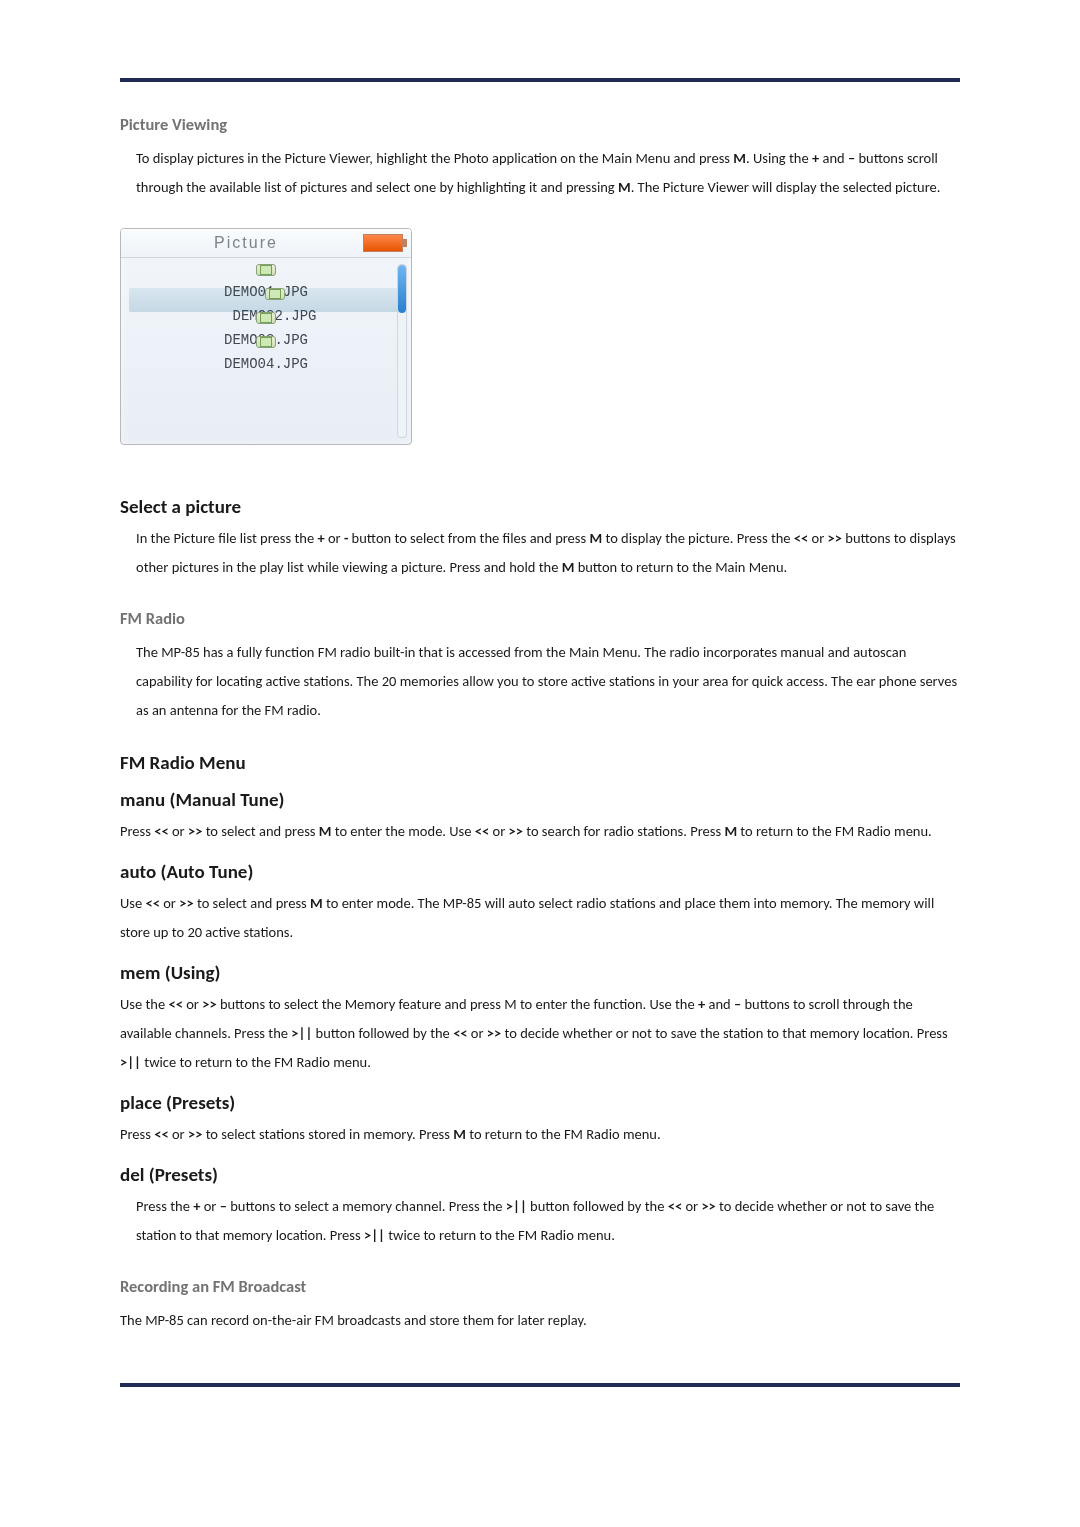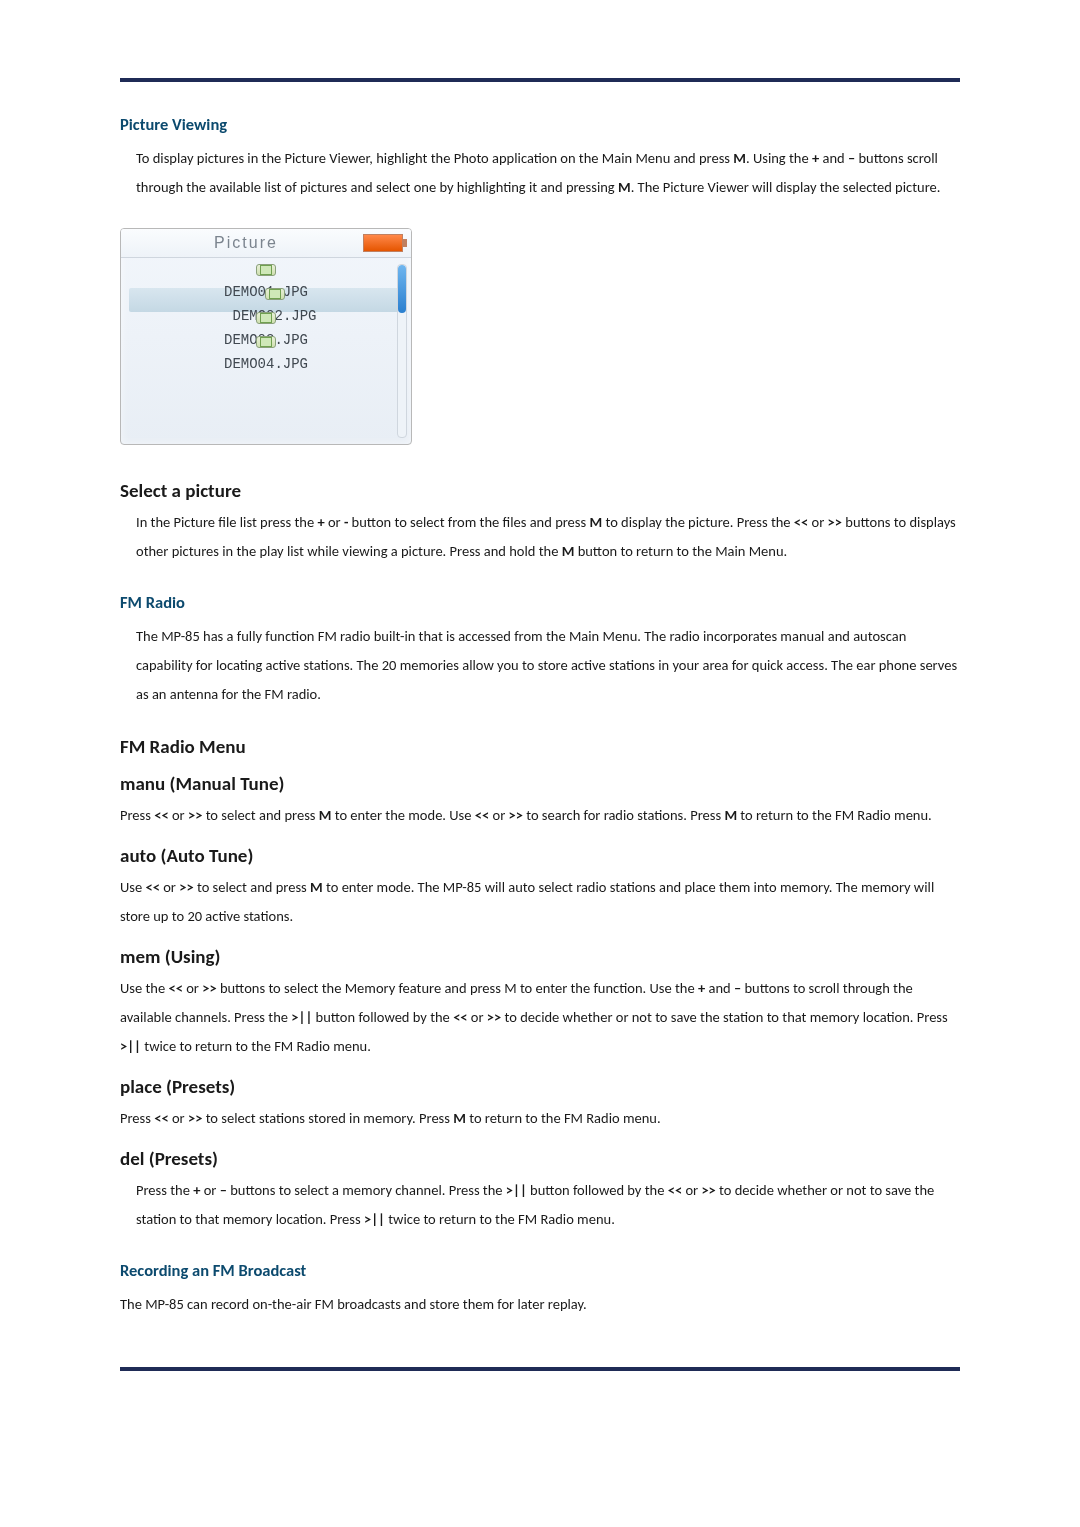--- a/index.html
+++ b/index.html
@@ -19,42 +19,42 @@
   .rule {
     height: 4px;
     background: #1f2b56;
     margin-bottom: 32px;
   }
   .rule.bottom {
     margin-top: 48px;
     margin-bottom: 0;
   }
   .h-section {
-    color: #0c4a6e;
+    color: #737373;
     font-weight: bold;
     font-size: 16.5px;
     margin: 0 0 10px;
   }
   .h-sub {
     font-weight: bold;
     font-size: 19px;
     margin: 14px 0 6px;
   }
   p {
     margin: 0 0 6px;
     line-height: 2.0;
   }
   p.last {
     margin-bottom: 26px;
     margin-left: 16px;
   }
   .bold { font-weight: bold; }
   .figure {
     width: 290px;
-    margin: 12px 0 34px 0;
+    margin: 12px 0 50px 0;
     border: 1px solid #b8b8b8;
     border-radius: 4px;
     background: linear-gradient(#f2f6fb, #e8eef5);
     box-shadow: inset 0 0 8px rgba(255,255,255,.6);
     overflow: hidden;
   }
   .fig-titlebar {
     display: flex;
     align-items: center;
     justify-content: space-between;

